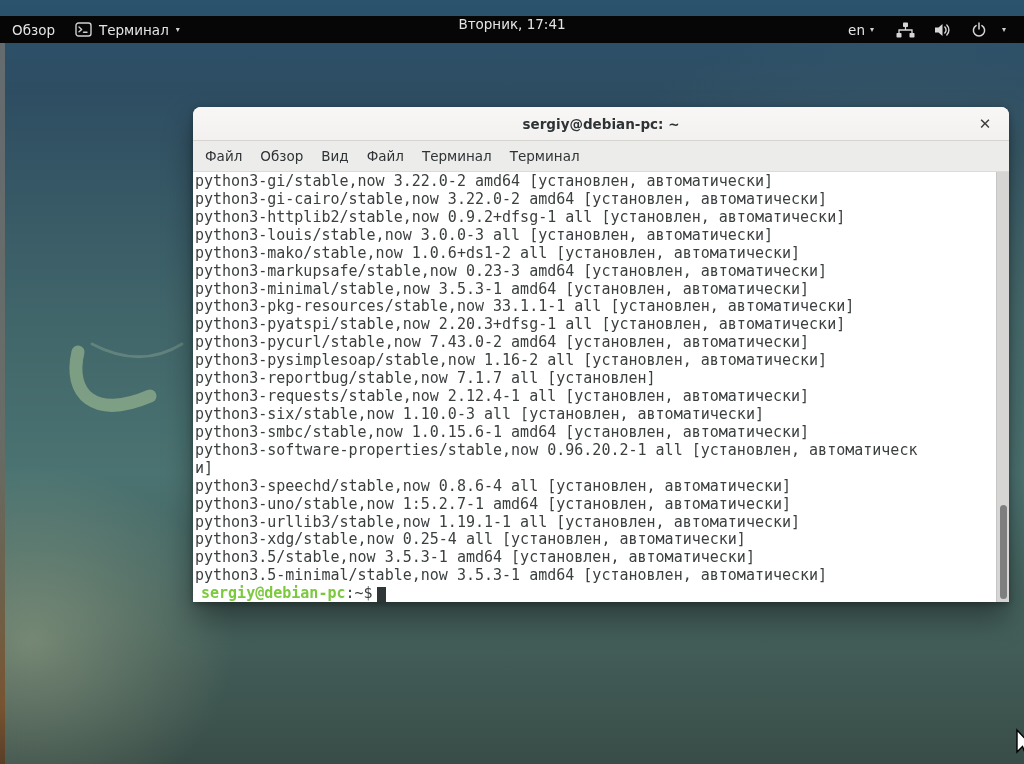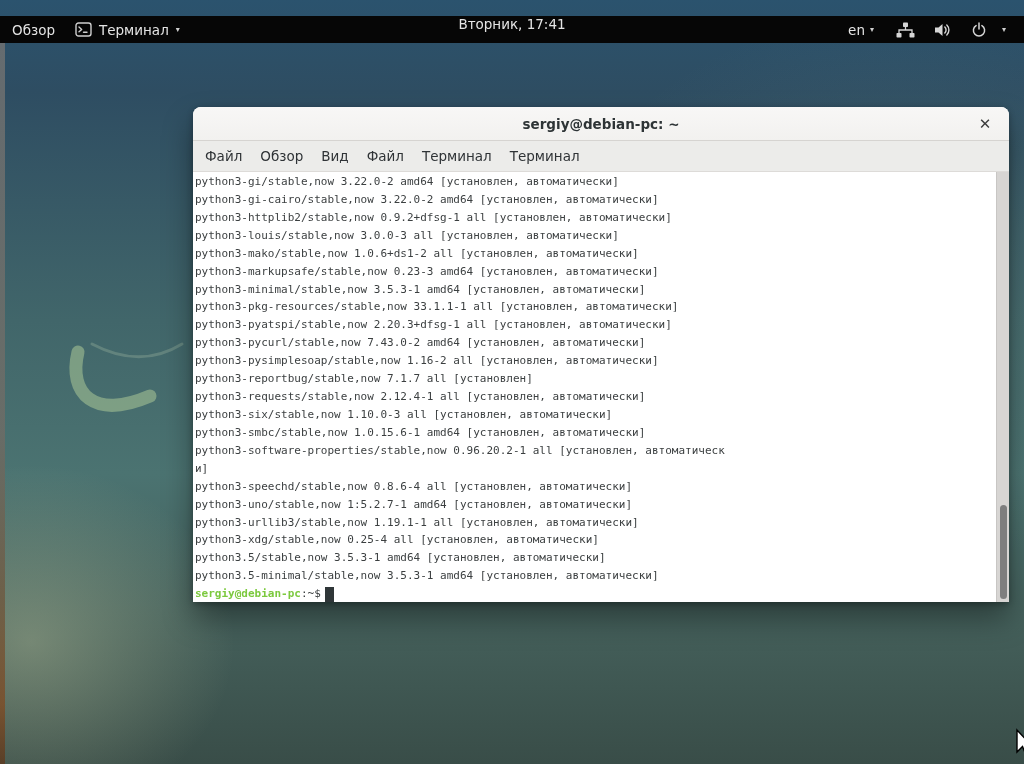--- a/index.html
+++ b/index.html
@@ -57,24 +57,24 @@
   }
   .menubar{
     height:30px;background:#ececea;border-bottom:1px solid #dddbd8;
     display:flex;align-items:center;padding-left:3px;
     font-size:13.5px;color:#2f3336;
   }
   .menu-item{padding:0 9px;height:100%;display:flex;align-items:center;cursor:default;}
   .term-body{
     position:relative;height:430px;background:#ffffff;overflow:hidden;
     font-family:"DejaVu Sans Mono","Liberation Mono",monospace;
-    font-size:11px;line-height:17.92px;color:#3b3f40;
+    font-size:15px;line-height:17.92px;color:#3b3f40;
   }
   .term-pre{margin:0;padding:1px 14px 0 2px;white-space:pre;}
-  .prompt-line{padding-left:2px;white-space:pre;display:flex;align-items:flex-end;}
+  .prompt-line{padding-left:8px;white-space:pre;display:flex;align-items:flex-end;}
   .prompt-user{color:#7cc93e;font-weight:bold;}
   .prompt-suffix{color:#3b3f40;}
   .cursor-block{display:inline-block;width:9px;height:16px;background:#2f3638;margin-left:4px;}
   .scrollbar-track{
     position:absolute;right:0;top:0;width:12px;height:100%;
     background:#d7d5d3;border-left:1px solid #c8c6c4;
   }
   .scrollbar-thumb{
     position:absolute;right:2px;bottom:3px;width:7px;height:94px;
     background:#7e7e7e;border-radius:4px;

